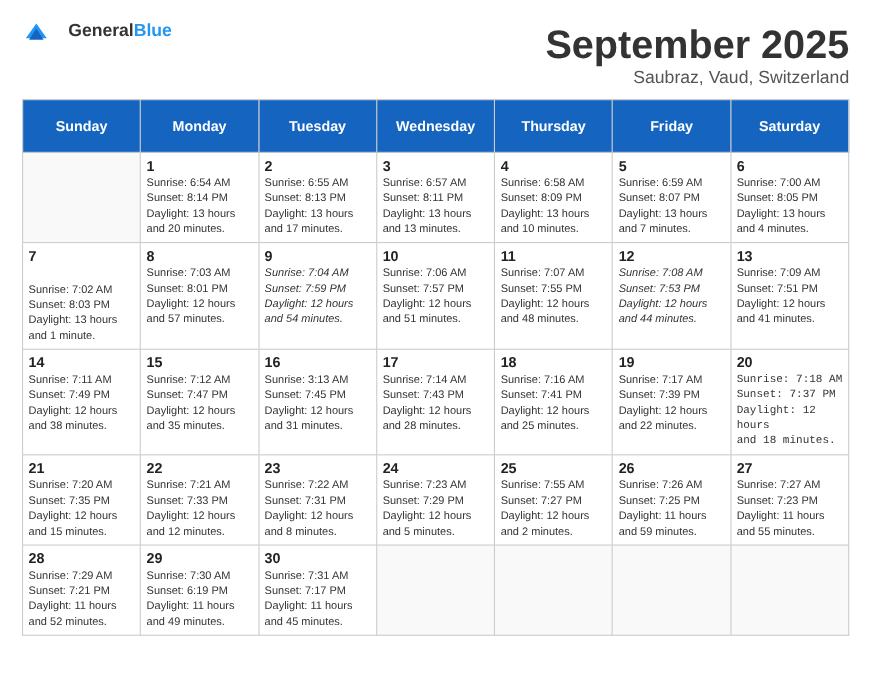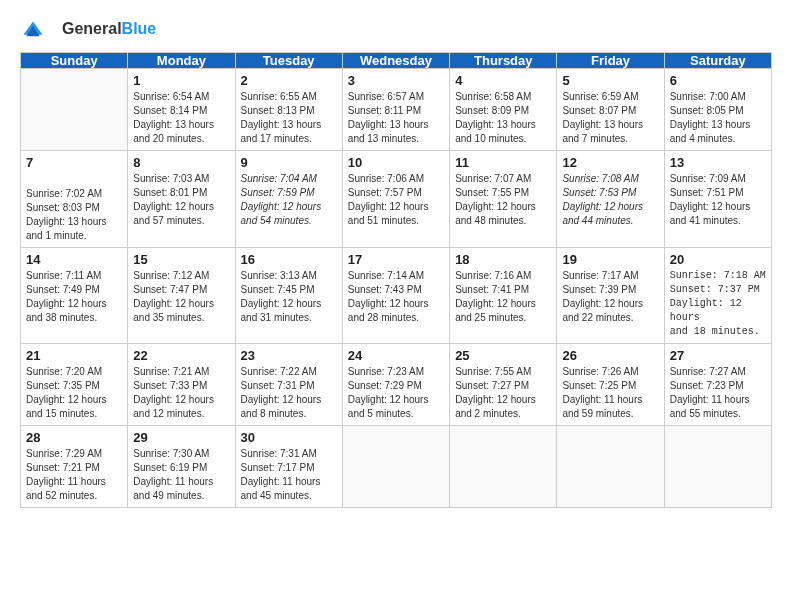--- a/index.html
+++ b/index.html
@@ -33,21 +33,21 @@
     .location-title { font-size: 16px; color: #555; }
     table {
       width: 100%;
       border-collapse: collapse;
       font-size: 11px;
     }
     .day-header {
       background-color: #1565C0;
       color: white;
       text-align: center;
-      padding: 0 4px;
+      padding: 16px 4px;
       font-size: 13px;
       font-weight: bold;
       border: 1px solid #ccc;
     }
     td {
       border: 1px solid #ccc;
       vertical-align: top;
       padding: 4px 5px;
       width: calc(100% / 7);
       height: 80px;
@@ -72,20 +72,24 @@
 <div class="header">
   <div class="logo">
     <svg class="logo-icon" viewBox="0 0 30 30">
       <polygon points="15,2 28,20 2,20" fill="#2196F3"></polygon>
       <polygon points="15,8 24,22 6,22" fill="#1565C0"></polygon>
     </svg>
     <div>
       <span class="logo-text-general">General</span><span class="logo-text-blue">Blue</span>
     </div>
   </div>
+  <div class="title-block">
+    <div class="month-title">September 2025</div>
+    <div class="location-title">Saubraz, Vaud, Switzerland</div>
+  </div>
 </div>
 
 <table>
   <thead>
     <tr id="days-header-row">
         <th class="day-header">Sunday</th>
         <th class="day-header">Monday</th>
         <th class="day-header">Tuesday</th>
         <th class="day-header">Wednesday</th>
         <th class="day-header">Thursday</th>

